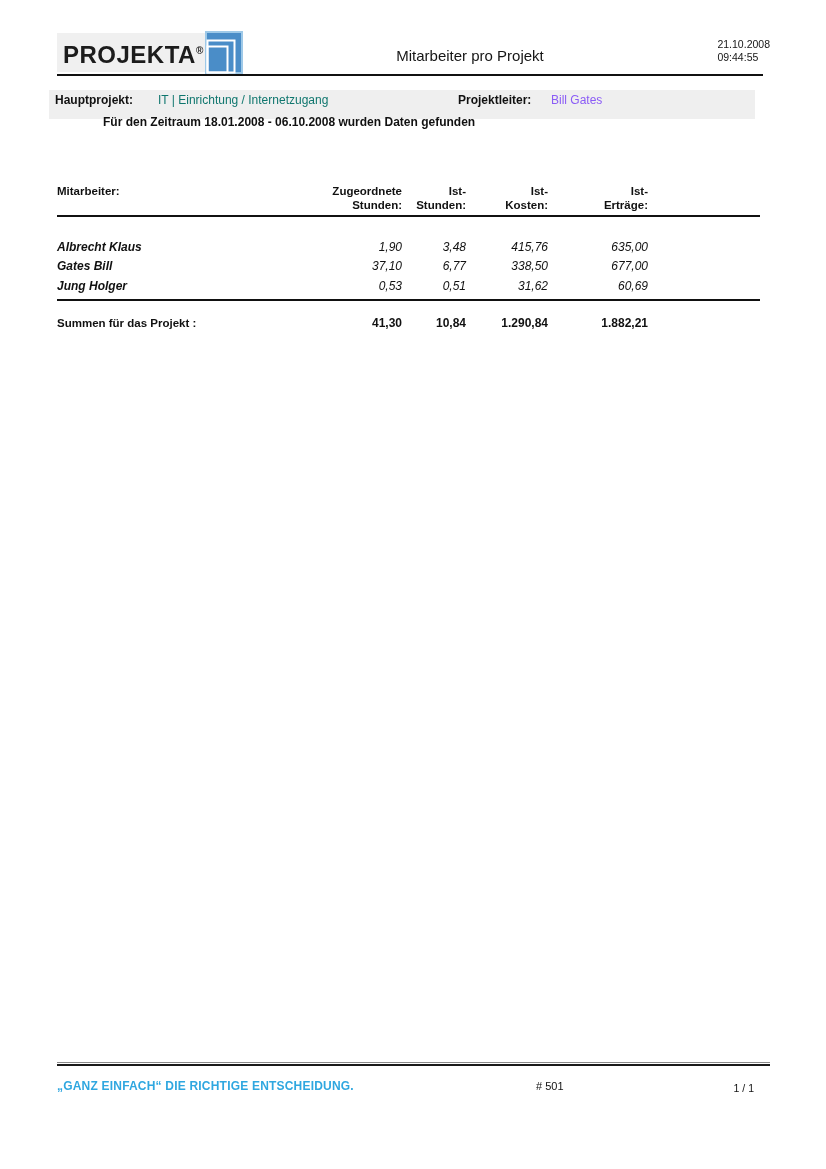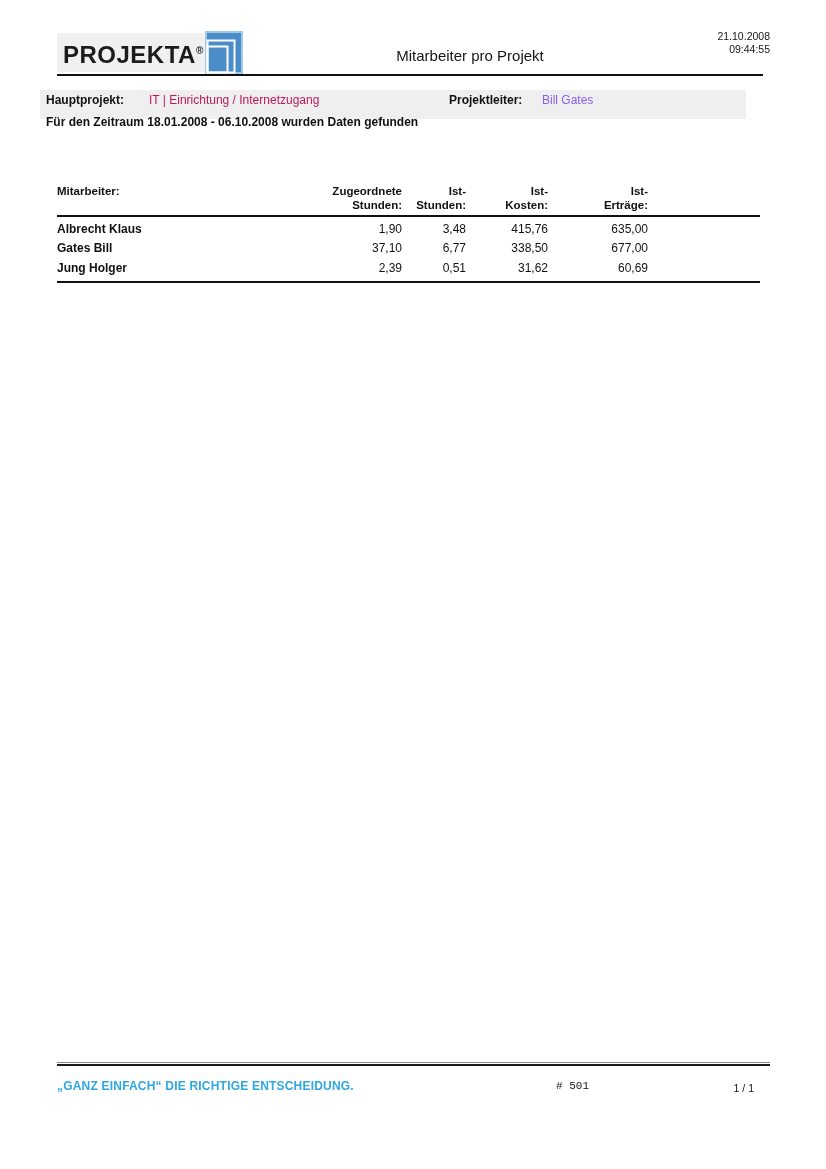--- a/index.html
+++ b/index.html
@@ -43,83 +43,82 @@
   }
   .report-title {
     position: absolute;
     left: 114px; right: 0; top: 47px;
     text-align: center;
     font-size: 15px;
     color: #151515;
   }
   .datetime {
     position: absolute;
-    right: 56px; top: 30px;
-    text-align: right;
+    right: 56px; top: 38px;
     font-size: 10.5px;
     line-height: 13px;
     color: #151515;
   }
   .header-rule {
     position: absolute;
     left: 57px; top: 74px;
     width: 706px; height: 2px;
     background: #111;
   }
 
   
   .info-block {
     position: absolute;
-    left: 40px; top: 90px;
+    left: 49px; top: 90px;
     width: 706px; height: 29px;
     background: #efefef;
     font-size: 12px;
   }
   .info-line1 { position: relative; height: 20px; padding-top: 3px; }
   .lbl-hauptprojekt { position: absolute; left: 6px; font-weight: bold; }
-  .val-hauptprojekt { position: absolute; left: 109px; color: #be185d; }
+  .val-hauptprojekt { position: absolute; left: 109px; color: #0f766e; }
   .lbl-projektleiter { position: absolute; left: 409px; font-weight: bold; }
   .val-projektleiter { position: absolute; left: 502px; color: #8b5cf6; }
-  .info-line2 { position: relative; padding-top: 2px; }
+  .info-line2 { position: relative; padding-top: 2px; margin-left: 48px; }
   .val-zeitraum { position: absolute; left: 6px; font-weight: bold; }
 
   
   .tbl {
     position: absolute;
     left: 57px; top: 136px;
     width: 703px;
     font-size: 12px;
   }
   .tbl-header { display: flex; font-size: 11.5px; font-weight: bold; line-height: 14px; margin-top: 48px; }
   .col-name { width: 245px; }
   .col-n1 { width: 100px; text-align: right; }
   .col-n2 { width: 64px;  text-align: right; }
   .col-n3 { width: 82px;  text-align: right; }
   .col-n4 { width: 100px; text-align: right; }
   .rule-thick { height: 2px; background: #111; margin-top: 3px; }
   .rule-mid   { height: 2px; background: #111; margin-top: 3px; }
-  .tbody { padding-top: 2px; }
+  .tbody { padding-top: 20px; font-style: italic; }
   .row { display: flex; height: 19.5px; align-items: center; }
   .row .col-name { font-weight: bold; }
   .summary-row { display: flex; margin-top: 15px; align-items: baseline; font-weight: bold; }
   .summary-row .col-name { font-size: 11.5px; }
 
   
   .footer-rule { position: absolute; left: 57px; top: 1062px; width: 713px; }
   .footer-rule .fr1 { height: 1px; background: #8a8a8a; margin-bottom: 1px; }
   .footer-rule .fr2 { height: 2px; background: #1a1a1a; }
   .slogan {
     position: absolute;
     left: 57px; top: 1079px;
     color: #2fa7e0;
     font-weight: bold;
     font-size: 12px;
     letter-spacing: 0.2px;
   }
-  .doc-number { position: absolute; left: 556px; top: 1080px; font-size: 11px; font-family: Liberation Mono, monospace; }
+  .doc-number { position: absolute; left: 536px; top: 1080px; font-size: 11px; }
   .page-number { position: absolute; right: 72px; top: 1082px; font-size: 10.5px; }
 </style>
 </head>
 <body>
 
 <div class="page">
 
   <div class="logo-box">
     <span class="logo-text"><span>PROJEKTA</span><span class="logo-mark">®</span></span>
     <svg class="logo-icon" viewBox="0 0 38 43" xmlns="http://www.w3.org/2000/svg">
@@ -184,29 +183,36 @@
       </div>
       <div class="row">
         <div class="col-name">Gates Bill</div>
         <div class="col-n1">37,10</div>
         <div class="col-n2">6,77</div>
         <div class="col-n3">338,50</div>
         <div class="col-n4">677,00</div>
       </div>
       <div class="row">
         <div class="col-name">Jung Holger</div>
-        <div class="col-n1">2,39</div>
+        <div class="col-n1">0,53</div>
         <div class="col-n2">0,51</div>
         <div class="col-n3">31,62</div>
         <div class="col-n4">60,69</div>
       </div>
     </div>
 
     <div class="rule-mid"></div>
 
+    <div class="summary-row">
+      <div class="col-name">Summen für das Projekt :</div>
+      <div class="col-n1">41,30</div>
+      <div class="col-n2">10,84</div>
+      <div class="col-n3">1.290,84</div>
+      <div class="col-n4">1.882,21</div>
+    </div>
 
   </div>
 
   <div class="footer-rule">
     <div class="fr1"></div>
     <div class="fr2"></div>
   </div>
   <div class="slogan">„GANZ EINFACH“ DIE RICHTIGE ENTSCHEIDUNG.</div>
   <div class="doc-number"># 501</div>
   <div class="page-number">1 / 1</div>

